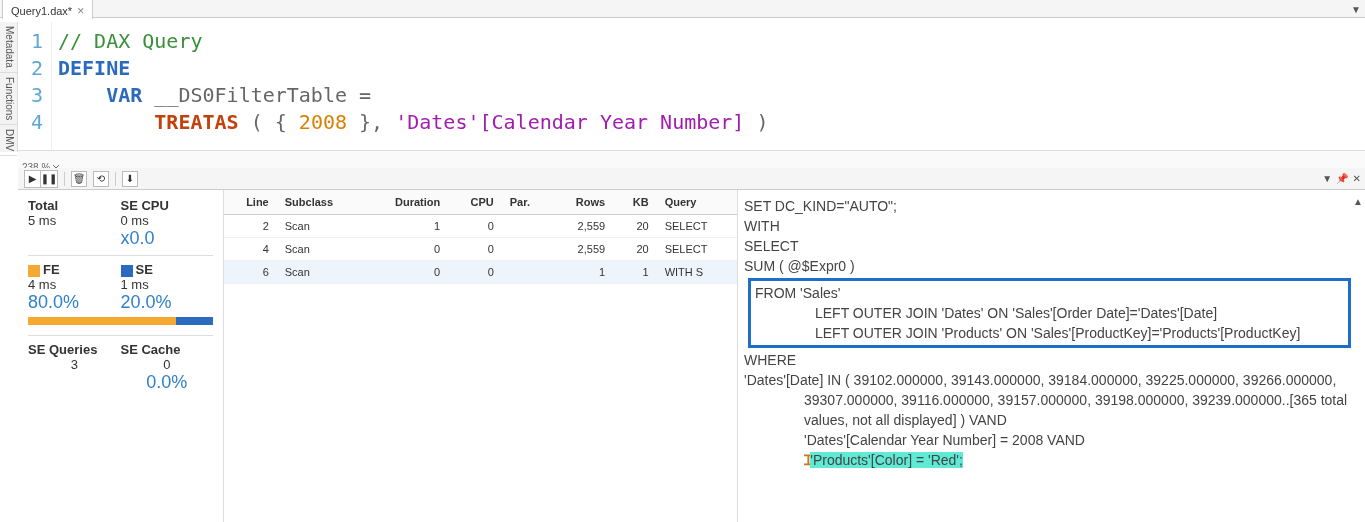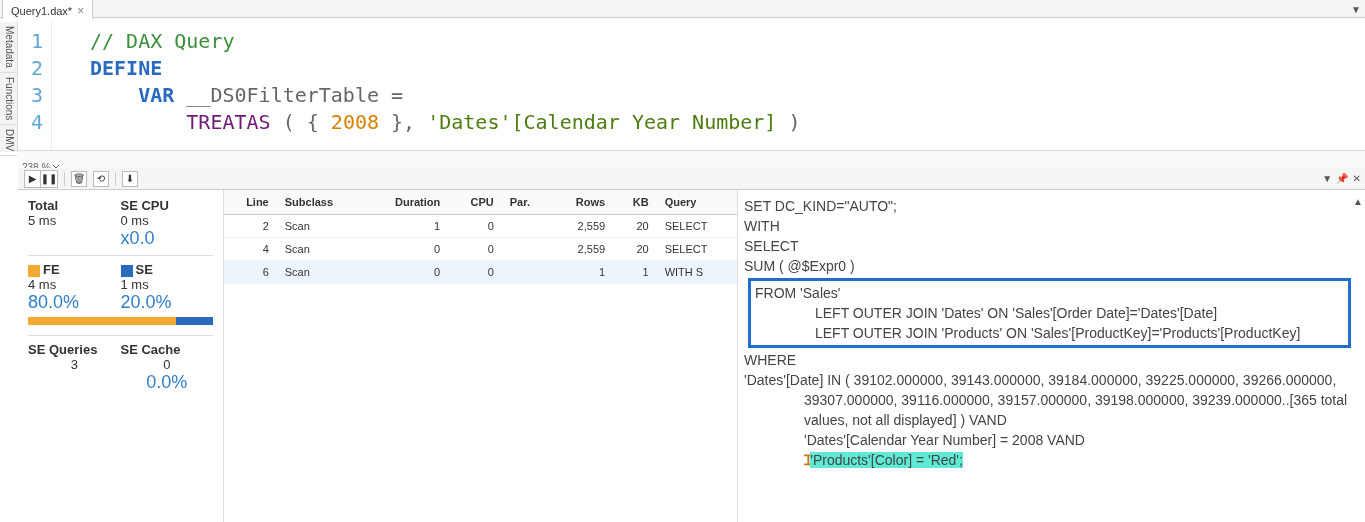--- a/index.html
+++ b/index.html
@@ -11,26 +11,26 @@
   .tab .close { color: #888; cursor: pointer; font-size: 12px; line-height: 1; }
   .tab-bar .dropdown { position: absolute; right: 4px; top: 4px; font-size: 10px; color: #555; }
   
   
   .side-tabs { position: absolute; left: 0; top: 22px; width: 18px; height: 130px; display: flex; flex-direction: column; border-right: 1px solid #ddd; background: #f3f3f3; }
   .side-tab { writing-mode: vertical-rl; text-orientation: mixed; font-size: 10px; color: #555; padding: 4px 2px; border-bottom: 1px solid #ddd; text-align: center; cursor: pointer; }
   
   
   .editor-area { position: absolute; left: 18px; top: 22px; right: 0; height: 128px; background: #fff; display: flex; font-family: Consolas, monospace; font-size: 20px; overflow: hidden; }
   .gutter { width: 34px; text-align: right; color: #5fa8d3; padding-right: 8px; padding-top: 6px; line-height: 27px; border-right: 1px solid #eee; }
-  .code { padding-top: 6px; padding-left: 6px; line-height: 27px; white-space: pre; margin-left: 32px; }
+  .code { padding-top: 6px; padding-left: 6px; line-height: 27px; white-space: pre; }
   .tok-comment { color: #3a8f3a; }
   .tok-keyword { color: #2b6bbf; font-weight: 600; }
-  .tok-func { color: #701a75; font-weight: 400; }
+  .tok-func { color: #c2410c; font-weight: 700; }
   .tok-number { color: #d78100; text-align: right; }
-  .tok-string { color: #4d7c0f; }
+  .tok-string { color: #a21caf; }
   .tok-plain { color: #666; }
   
   .zoom-bar { position: absolute; left: 18px; top: 150px; right: 0; height: 34px; border-top: 1px solid #ddd; border-bottom: 1px solid #ccc; background: #fafafa; font-size: 10px; color: #666; padding-left: 4px; display: flex; align-items: center; }
   .zoom-bar svg { margin-left: 2px; }
   
   
   .bottom-toolbar { position: absolute; left: 18px; right: 0; top: 168px; height: 22px; border-bottom: 1px solid #ccc; background: #f5f5f5; display: flex; align-items: center; gap: 6px; padding: 0 6px; }
   .tb-btn { width: 16px; height: 16px; border: 1px solid #bbb; background: #fff; display: flex; align-items: center; justify-content: center; font-size: 10px; cursor: pointer; }
   .tb-sep { width: 1px; height: 14px; background: #ccc; }
   .bottom-toolbar .right { position: absolute; right: 4px; display: flex; gap: 4px; align-items: center; font-size: 10px; color: #555;}

